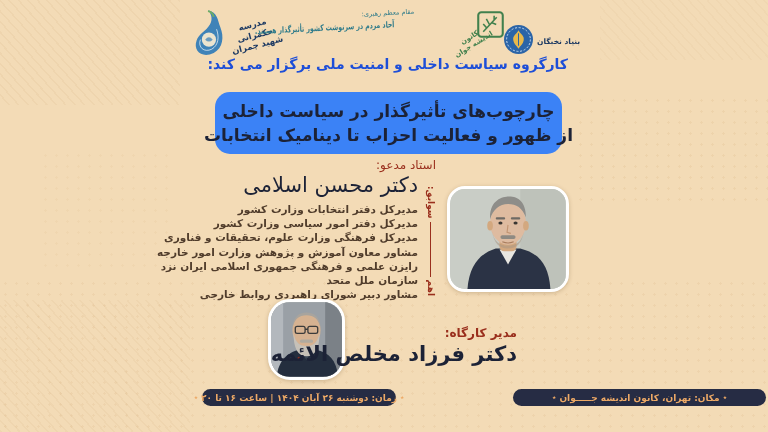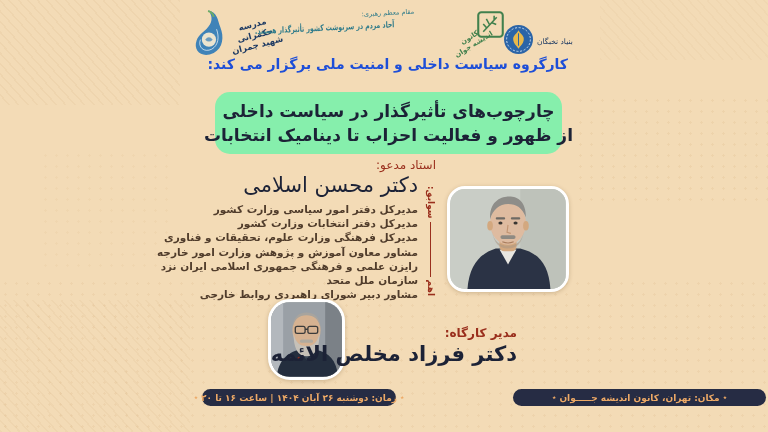--- a/index.html
+++ b/index.html
@@ -16,29 +16,29 @@
   
   .chamran{ position:absolute; left:183px; top:5px; width:100px; height:60px; display:flex; align-items:center; }
   .chamran-text{ font-size:8.5px; font-weight:bold; color:#1d3a63; transform:rotate(-14deg); line-height:1.25; text-align:center; width:56px; }
   .quote{ position:absolute; left:327px; top:9px; width:122px; text-align:left; color:#2f7b8a; }
   .quote-attrib{ font-size:6.5px; display:block; text-align:center; margin-bottom:2px; transform:rotate(-3deg); }
   .quote-text{ display:inline-block; font-size:8.5px; font-weight:bold; white-space:nowrap; transform:scaleX(.72) rotate(-2deg); transform-origin:left center; direction:rtl; }
   .kanoon{ position:absolute; left:450px; top:9px; width:58px; height:52px; }
   .kanoon svg{ position:absolute; right:4px; top:2px; }
   .kanoon-text{ position:absolute; left:0; top:24px; font-size:7px; font-weight:bold; color:#41804d; transform:rotate(-32deg); width:44px; text-align:center; line-height:1.2; }
   .nokhbegan{ position:absolute; left:503px; top:24px; width:84px; height:34px; display:flex; align-items:center; gap:3px; direction:ltr; }
-  .nokhbegan-text{ font-size:7.5px; font-weight:normal; color:#1d3a63; white-space:nowrap; }
+  .nokhbegan-text{ font-size:7.5px; font-weight:bold; color:#1d3a63; white-space:nowrap; }
 
   
   .organizer{ position:absolute; left:200px; top:56px; width:368px; text-align:right;
     font-size:14px; font-weight:bold; color:#1d4ed8; }
 
   
   .title-box{ position:absolute; left:215px; top:92px; width:347px; height:62px;
-    background:#86efac; border-radius:15px; display:flex; flex-direction:column;
+    background:#3b82f6; border-radius:15px; display:flex; flex-direction:column;
     justify-content:center; align-items:center; gap:4px; }
   .title-box div{ font-size:17px; font-weight:bold; color:#1c2236; white-space:nowrap; }
 
   
   .guest-label{ position:absolute; right:332px; top:158px; font-size:12px; font-weight:normal; color:#9a2f1d; }
   .guest-name{ position:absolute; right:350px; top:173px; font-size:21px; font-weight:normal; color:#1c2236; }
   .records-vert{ position:absolute; left:376px; top:234px; width:110px; height:14px;
     transform:rotate(90deg); display:flex; align-items:center; gap:3px; direction:rtl;
     color:#9a2f1d; font-size:9px; font-weight:bold; }
   .records-line{ flex:1; border-top:1px solid #9a2f1d; height:0; }
@@ -123,22 +123,22 @@
   <div class="guest-label">استاد مدعو:</div>
   <div class="guest-name">دکتر محسن اسلامی</div>
 
   <div class="records-vert">
     <span>اهم</span>
     <span class="records-line"></span>
     <span>سوابق:</span>
   </div>
 
   <div class="credentials">
+    <div>مدیرکل دفتر انتخابات وزارت کشور</div>
     <div>مدیرکل دفتر امور سیاسی وزارت کشور</div>
-    <div>مدیرکل دفتر انتخابات وزارت کشور</div>
     <div>مدیرکل فرهنگی وزارت علوم، تحقیقات و فناوری</div>
     <div>مشاور معاون آموزش و پژوهش وزارت امور خارجه</div>
     <div>رایزن علمی و فرهنگی جمهوری اسلامی ایران نزد سازمان ملل متحد</div>
     <div>مشاور دبیر شورای راهبردی روابط خارجی</div>
   </div>
 
   <div class="photo photo-guest">
     <svg width="116" height="100" viewBox="0 0 122 106">
       <rect width="122" height="106" fill="#c9cdc6"></rect>
       <rect x="74" width="48" height="106" fill="#bec2ba"></rect>

